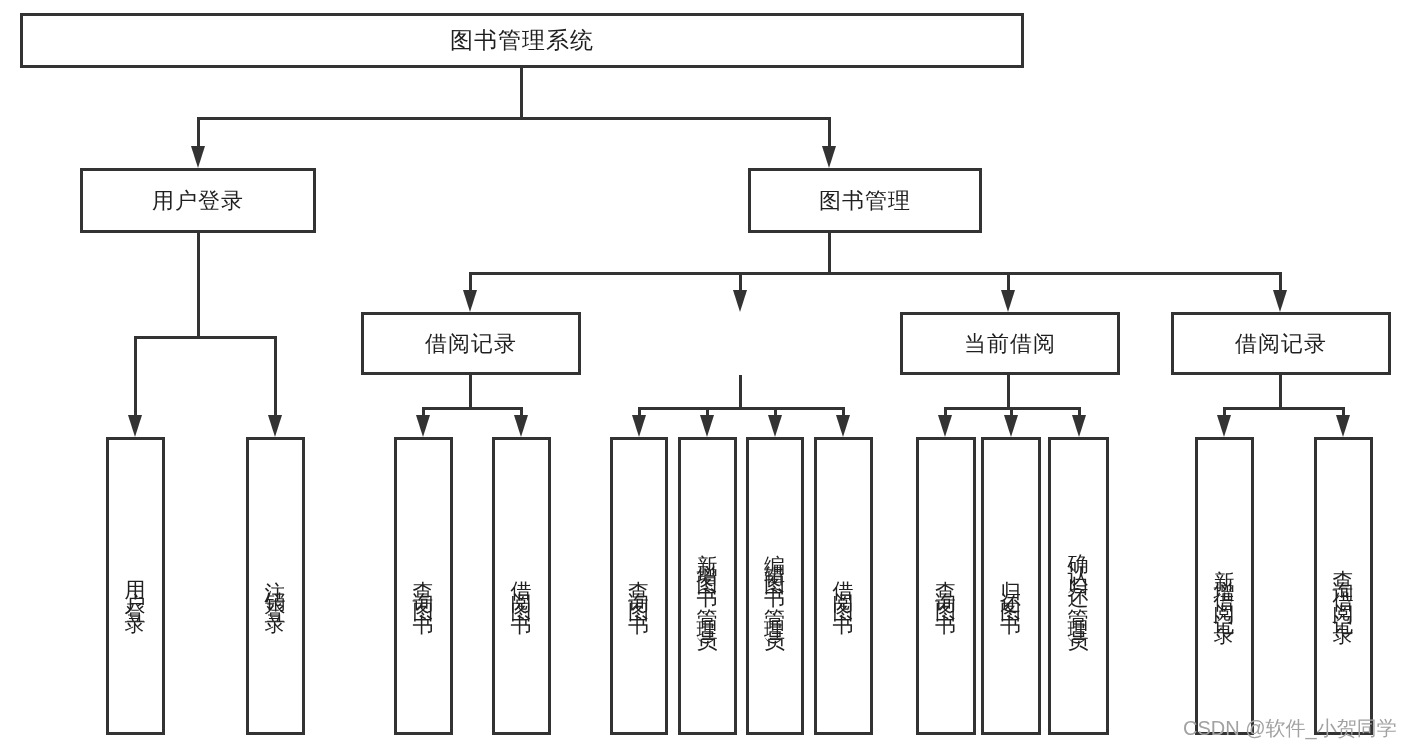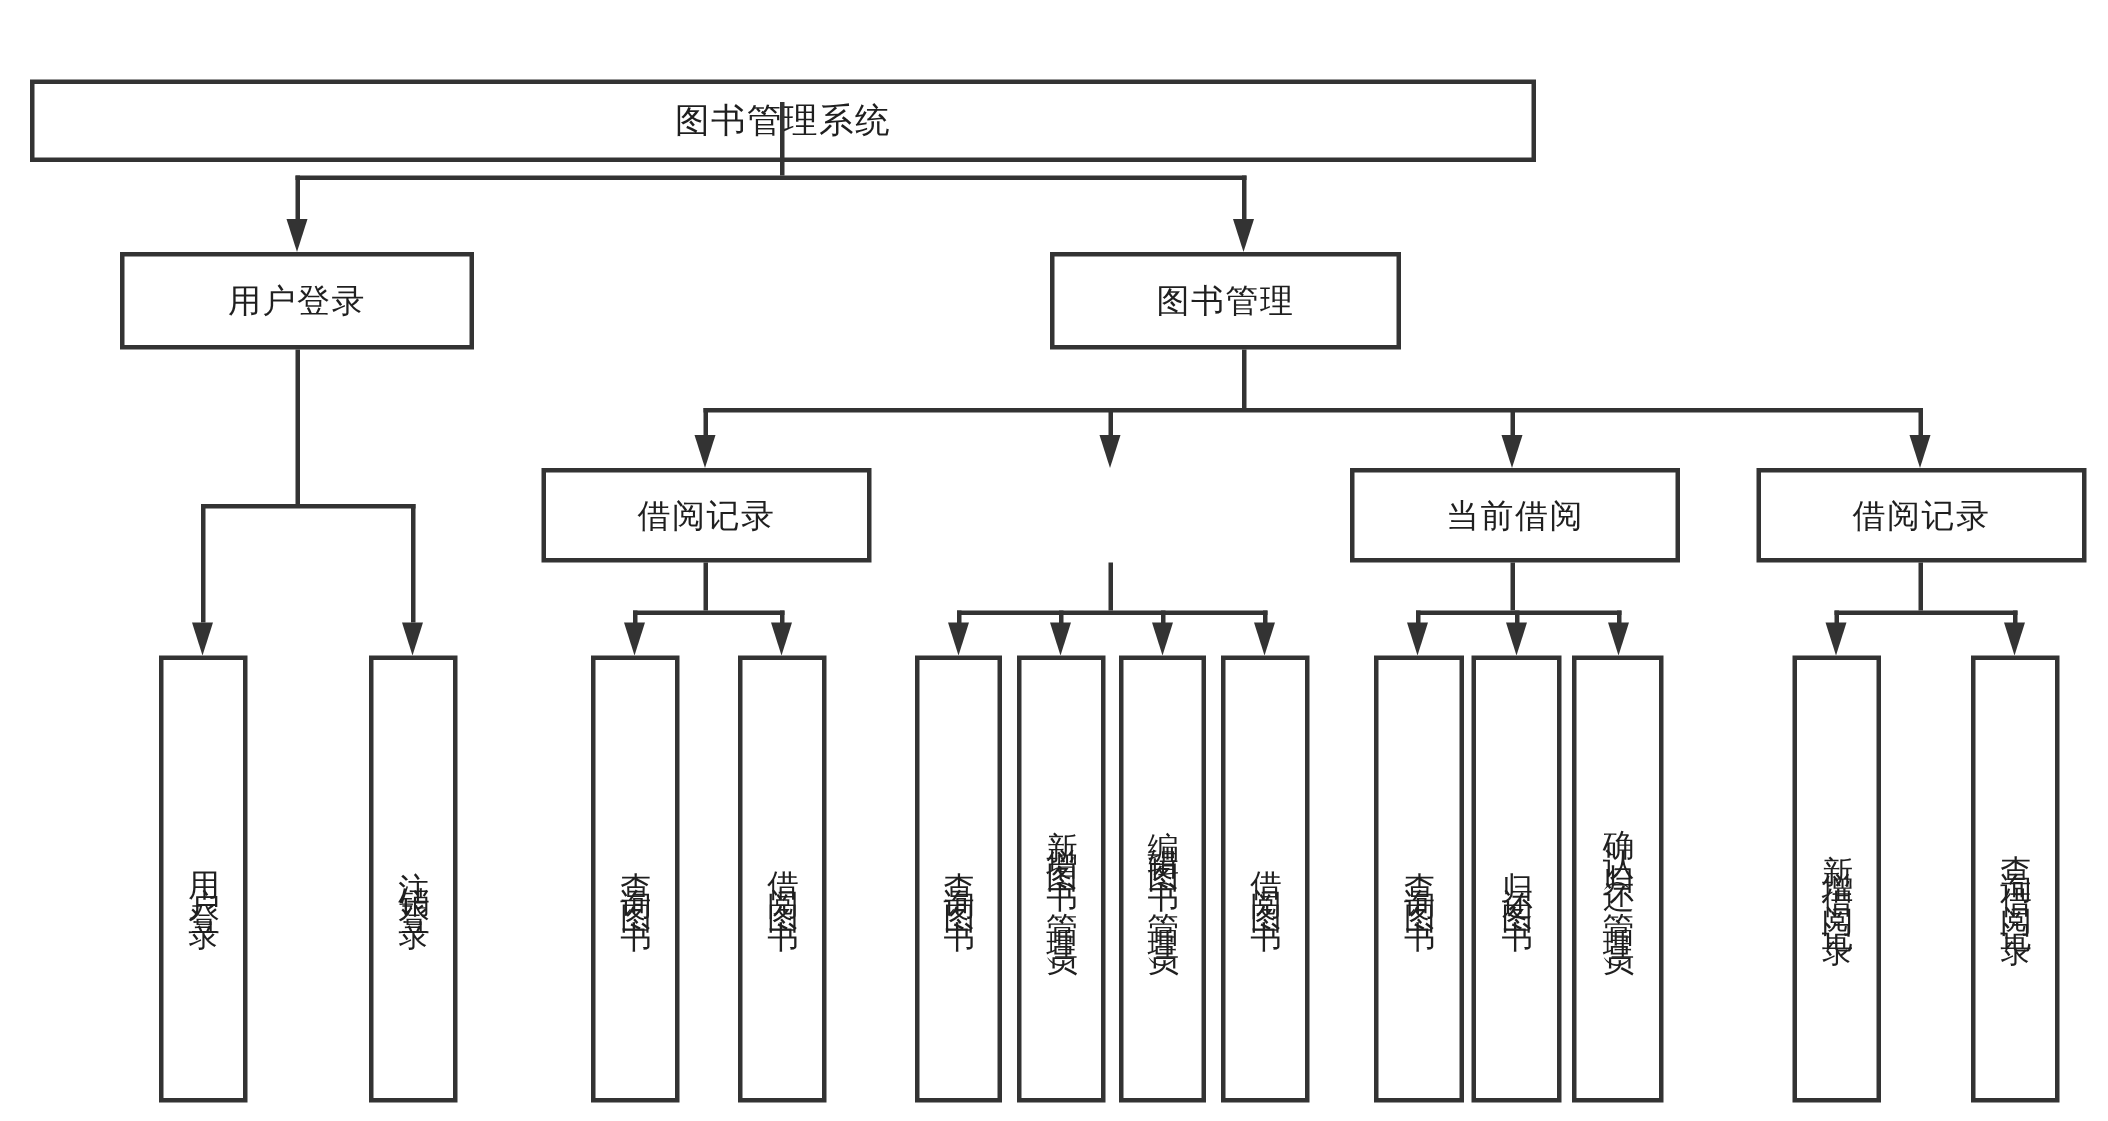--- a/index.html
+++ b/index.html
@@ -19,21 +19,21 @@
     position: absolute;
     box-sizing: border-box;
     background: #ffffff;
     border: 3px solid #333333;
     display: flex;
     align-items: center;
     justify-content: center;
     color: #1f1f1f;
   }
   .hbox { font-size: 22px; letter-spacing: 1px; }
-  .root-box { font-size: 23px; margin-top: 40px; }
+  .root-box { font-size: 23px; }
   .vbox { font-size: 21px; }
   .vbox .vtext {
     writing-mode: vertical-rl;
     text-orientation: mixed;
     letter-spacing: 11px;
     line-height: 1.1;
     white-space: nowrap;
   }
   .line {
     position: absolute;
@@ -69,21 +69,21 @@
   <div class="line" style="left:520px; top:68px; width:3px; height:49px;"></div>
   <div class="line" style="left:197px; top:117px; width:634px; height:3px;"></div>
   <div class="line" style="left:197px; top:117px; width:3px; height:31px;"></div>
   <div class="arrowhead" style="left:191px; top:146px;"></div>
   <div class="line" style="left:828px; top:117px; width:3px; height:31px;"></div>
   <div class="arrowhead" style="left:822px; top:146px;"></div>
 
   <div class="box hbox" style="left:80px; top:168px; width:236px; height:65px;">
     <span>用户登录</span>
   </div>
-  <div class="box hbox" style="left:700px; top:168px; width:234px; height:65px;">
+  <div class="box hbox" style="left:748px; top:168px; width:234px; height:65px;">
     <span>图书管理</span>
   </div>
 
   <div class="line" style="left:197px; top:233px; width:3px; height:103px;"></div>
   <div class="line" style="left:134px; top:336px; width:143px; height:3px;"></div>
   <div class="line" style="left:134px; top:336px; width:3px; height:79px;"></div>
   <div class="arrowhead" style="left:128px; top:415px;"></div>
   <div class="line" style="left:274px; top:336px; width:3px; height:79px;"></div>
   <div class="arrowhead" style="left:268px; top:415px;"></div>
 
@@ -179,14 +179,17 @@
     <span class="vtext">确认归还（管理员）</span>
   </div>
 
   <div class="box vbox" style="left:1195px; top:437px; width:59px; height:298px;">
     <span class="vtext">新增借阅记录</span>
   </div>
   <div class="box vbox" style="left:1314px; top:437px; width:59px; height:298px;">
     <span class="vtext">查询借阅记录</span>
   </div>
 
+  <div class="watermark">
+    <span>CSDN @软件_小贺同学</span>
+  </div>
 
 </div>
 
 </body></html>

